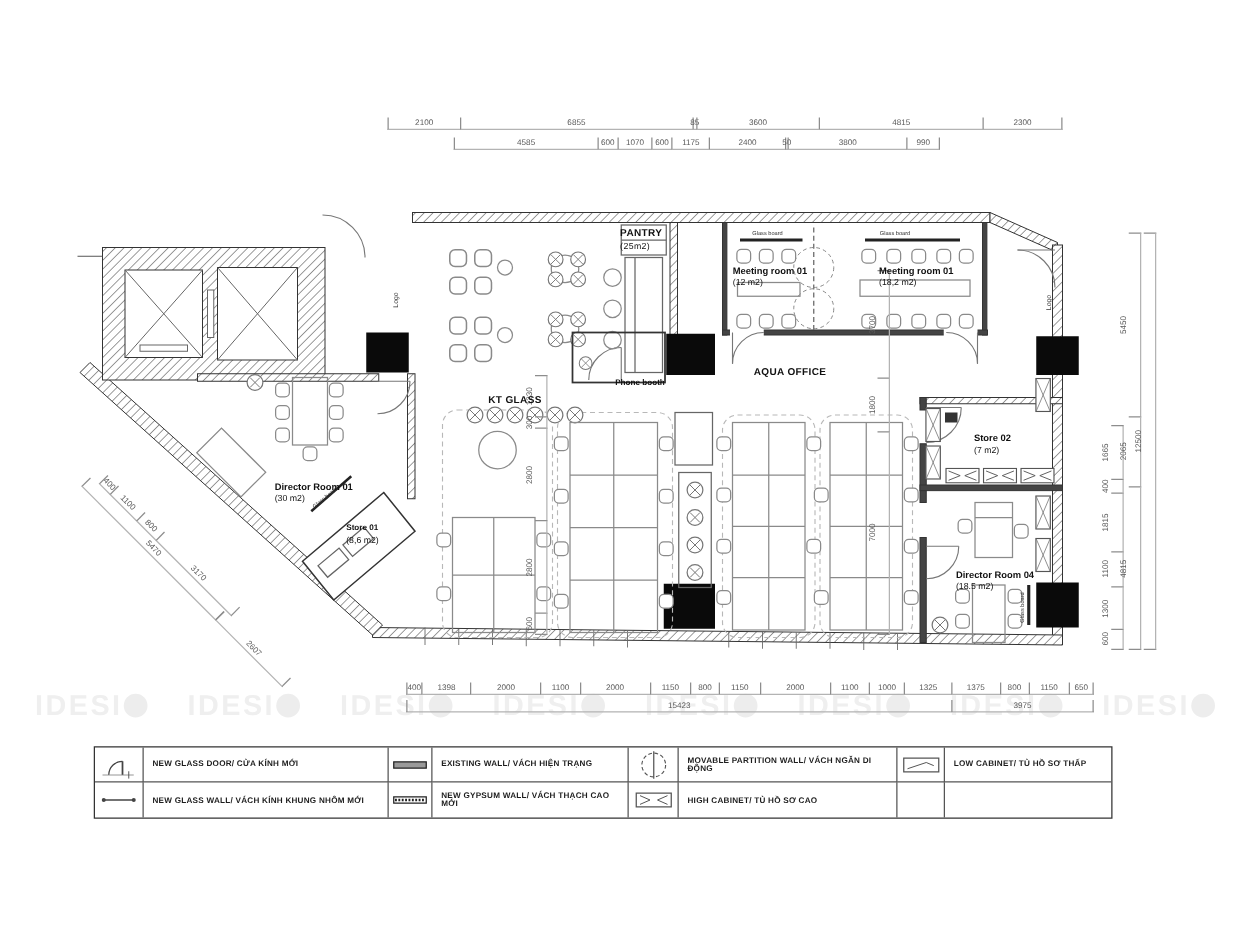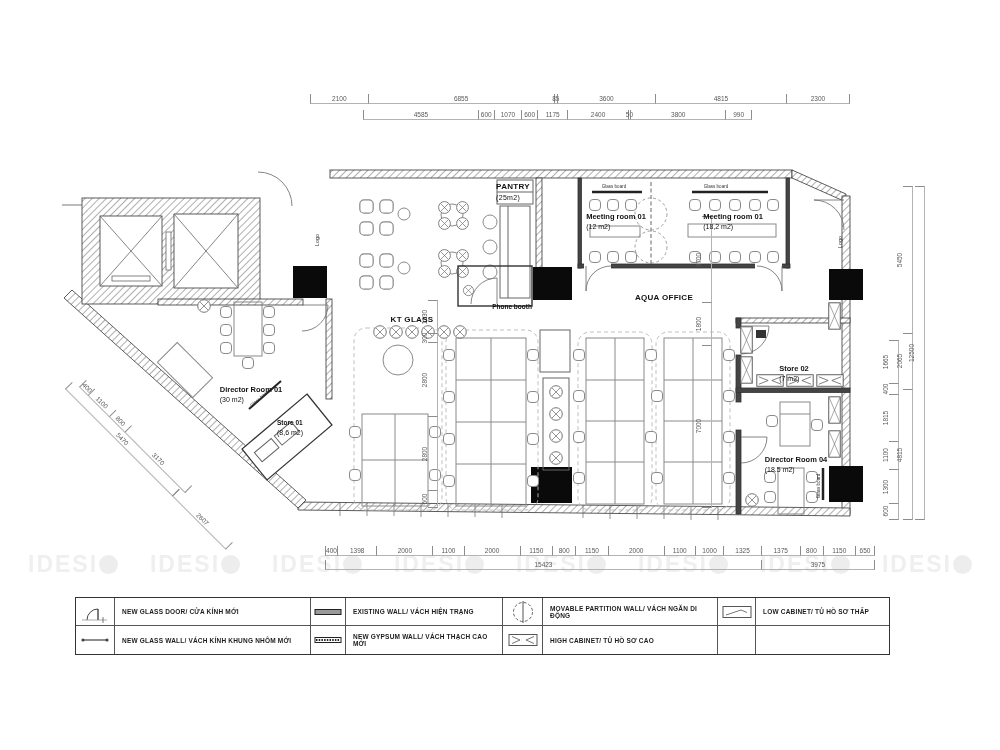--- a/index.html
+++ b/index.html
@@ -584,38 +584,38 @@
     <span class="area">(25m2)</span>
   </div>
   <div class="room-lbl" style="left:616px;top:212px;">
     <span>Meeting room 01</span>
     <span class="area">(12 m2)</span>
   </div>
   <div class="room-lbl" style="left:733px;top:212px;">
     <span>Meeting room 01</span>
     <span class="area">(18,2 m2)</span>
   </div>
-  <div class="room-lbl zone-lbl" style="left:664px;top:293px;">
+  <div class="room-lbl zone-lbl" style="left:632px;top:293px;">
     <span>AQUA OFFICE</span>
   </div>
   <div class="room-lbl zone-lbl" style="left:412px;top:315px;">
     <span>KT GLASS</span>
   </div>
   <div class="room-lbl small-lbl" style="left:512px;top:303px;">
     <span>Phone booth</span>
   </div>
   <div class="room-lbl" style="left:251px;top:385px;">
     <span>Director Room 01</span>
     <span class="area">(30 m2)</span>
   </div>
   <div class="room-lbl small-lbl" style="left:290px;top:419px;">
     <span>Store 01</span>
     <span class="area">(8,6 m2)</span>
   </div>
-  <div class="room-lbl" style="left:794px;top:364px;">
+  <div class="room-lbl" style="left:794px;top:346px;">
     <span>Store 02</span>
     <span class="area">(7 m2)</span>
   </div>
   <div class="room-lbl" style="left:796px;top:455px;">
     <span>Director Room 04</span>
     <span class="area">(18.5 m2)</span>
   </div>
 
   <div class="tiny-lbl vert" style="left:317px;top:240px;font-size:5.5px;">Logo</div>
   <div class="tiny-lbl vert" style="left:840px;top:242px;font-size:5.5px;">Logo</div>

